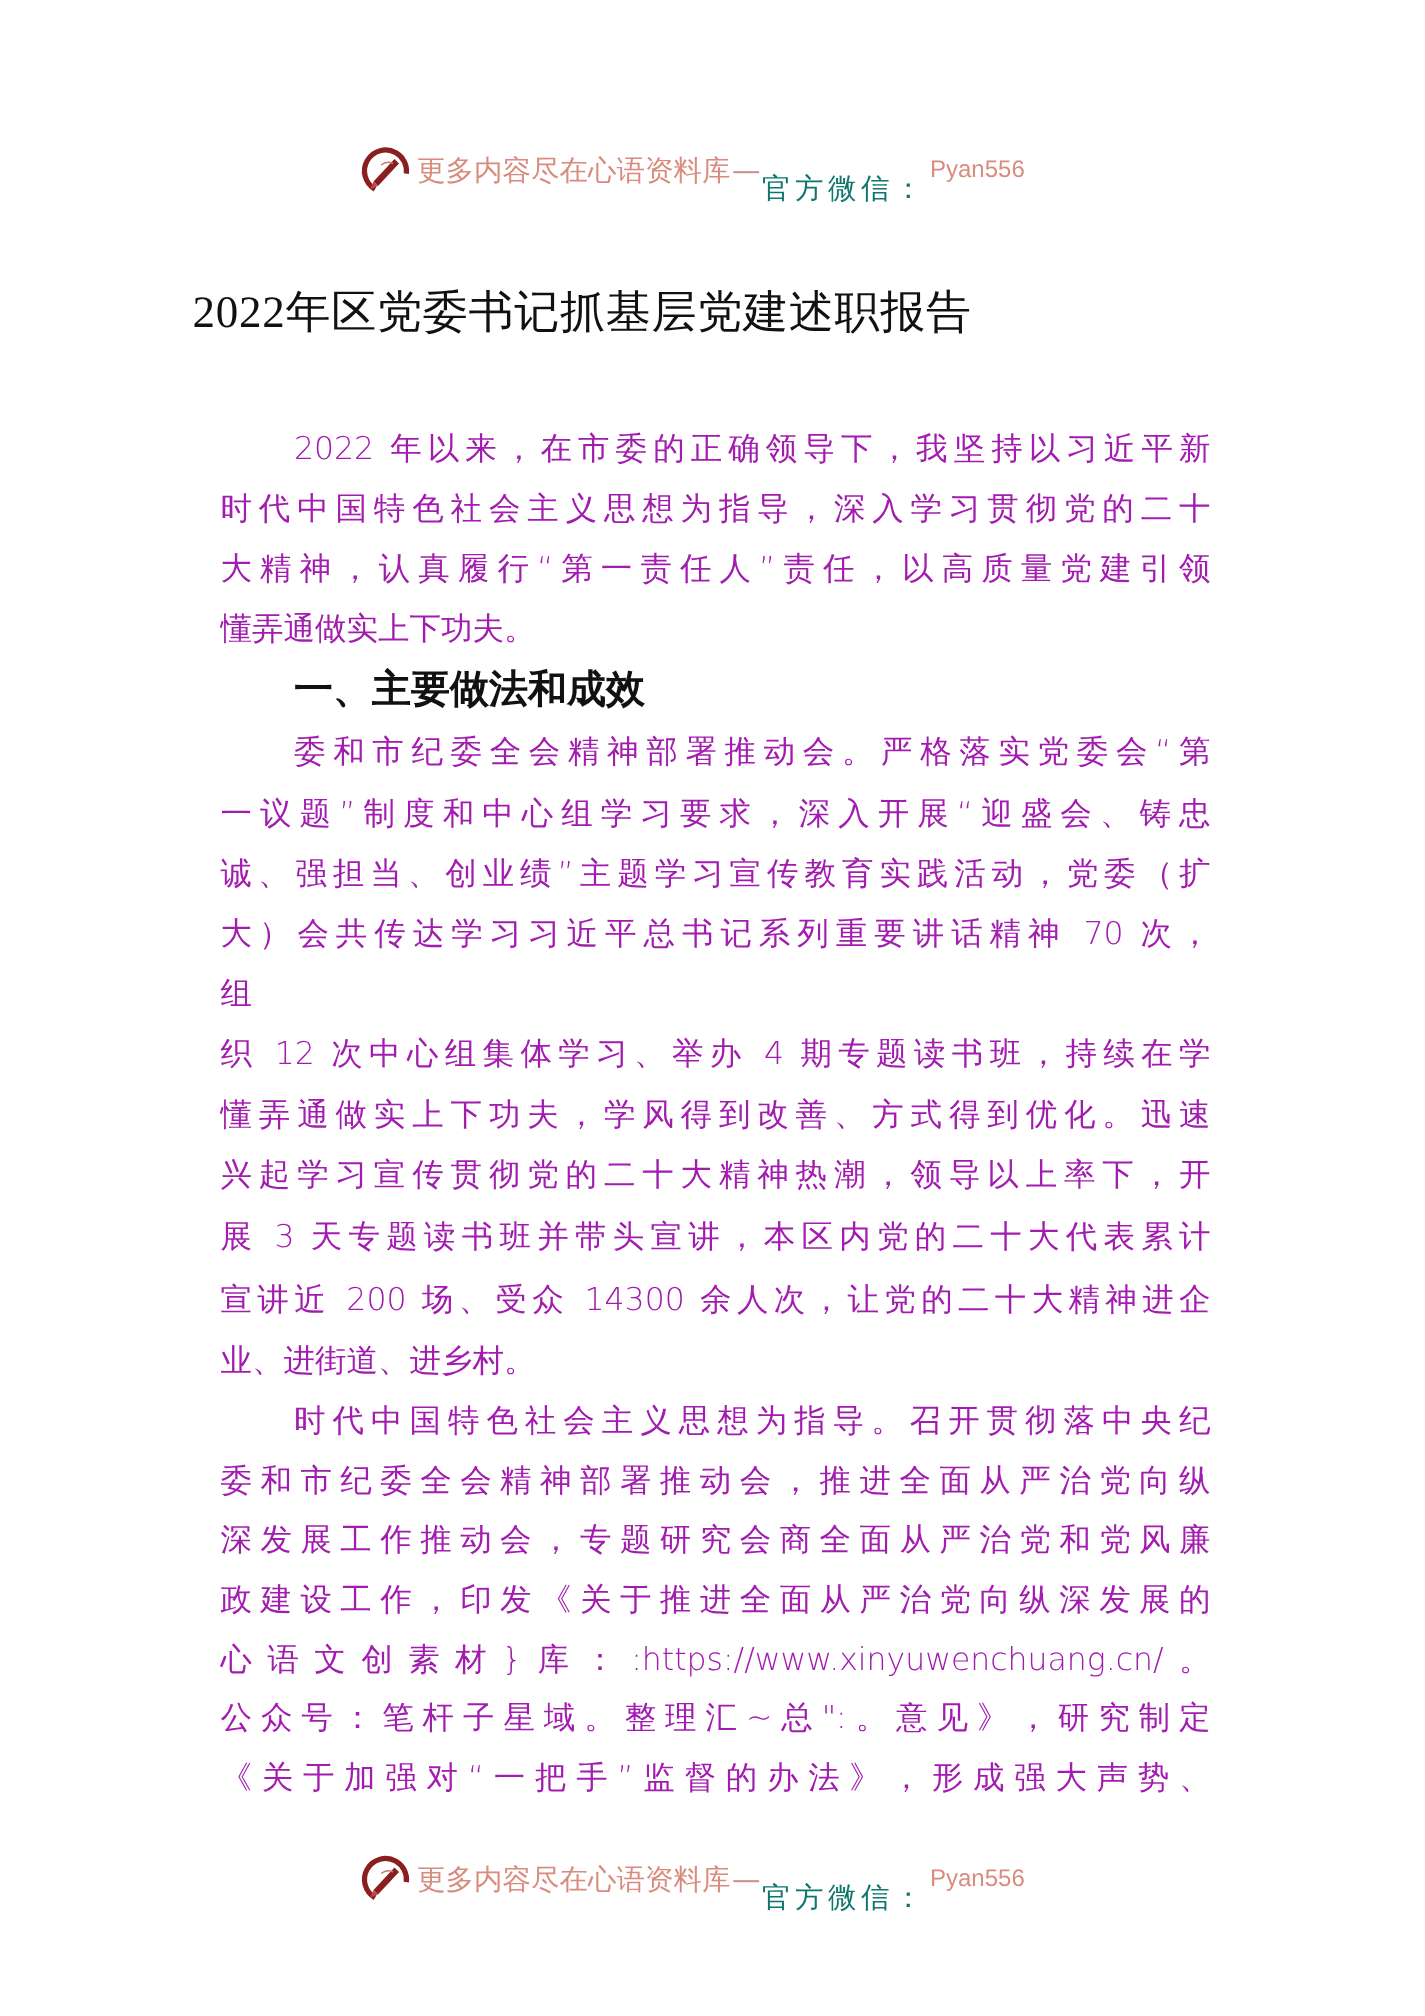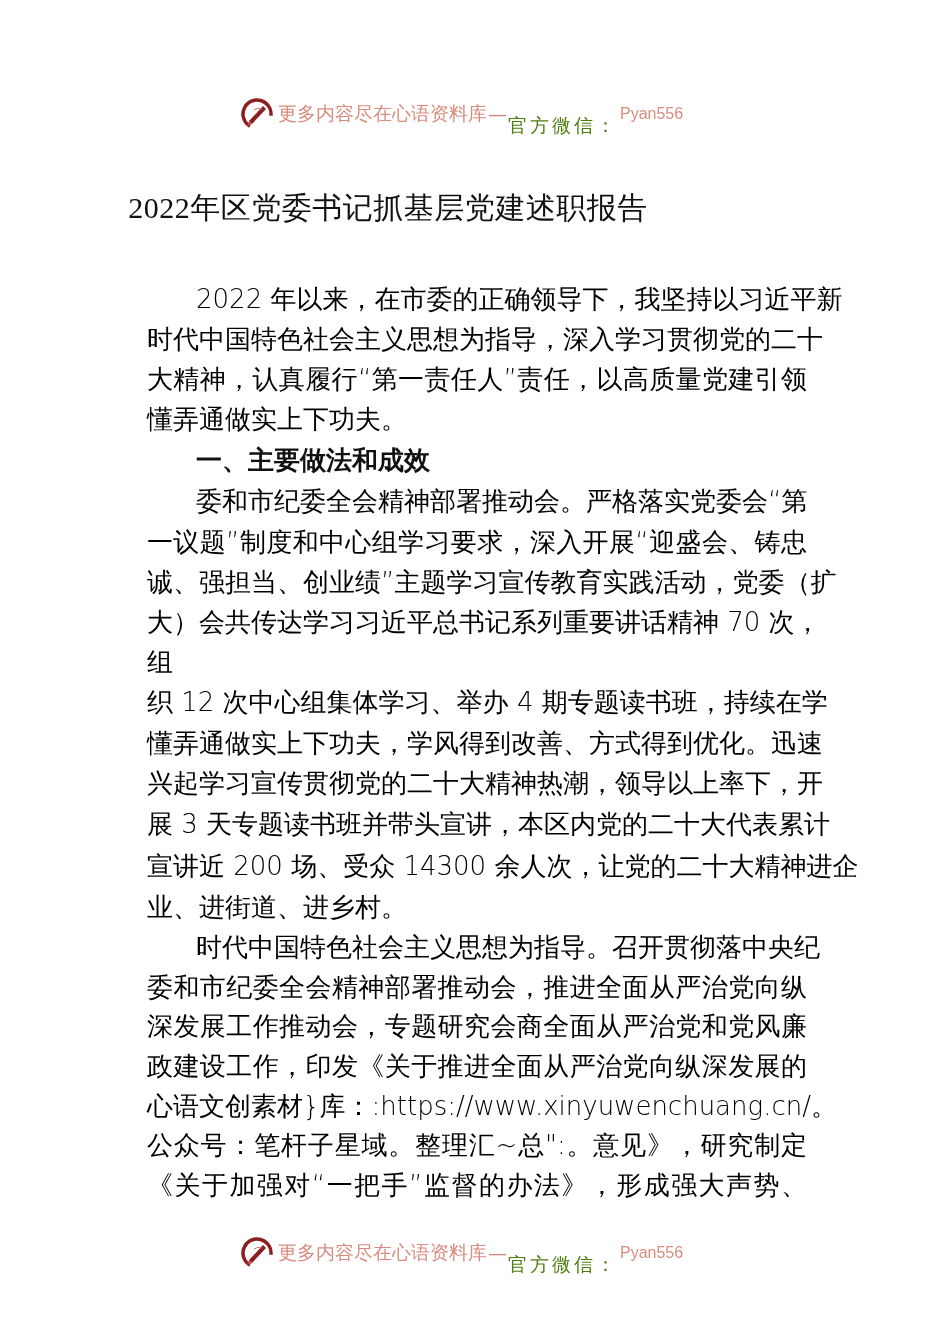--- a/index.html
+++ b/index.html
@@ -5,28 +5,28 @@
   html, body { margin: 0; padding: 0; background: #ffffff; }
   body { width: 950px; height: 1344px; position: relative; overflow: hidden;
          font-family: "DejaVu Serif", "Liberation Serif", serif; color: #111; }
   .banner { position: absolute; left: 240px; width: 480px; height: 36px;
             display: flex; align-items: center; text-align: center; }
   .banner.top { top: 96px; }
   .banner.bottom { top: 1235px; }
   .logo { width: 34px; height: 34px; flex: 0 0 34px; margin-right: 4px; }
   .banner-main { font-family: "DejaVu Serif", serif; font-size: 19px; color: #d98c7e; letter-spacing: 0px; }
   .banner-dash { font-family: "DejaVu Sans", sans-serif; font-size: 19px; color: #c98e86; margin: 0 1px; }
-  .banner-wx { font-family: Liberation Sans, sans-serif; font-size: 19px; color: #4d7c0f; letter-spacing: 3px; margin-top: 24px; }
+  .banner-wx { font-family: Liberation Sans, sans-serif; font-size: 19px; color: #0f766e; letter-spacing: 3px; margin-top: 24px; }
   .banner-id { font-family: "Liberation Sans", sans-serif; font-size: 16px; color: #d98c7e; margin-left: 2px; }
 
   .title { position: absolute; top: 188px; left: 0; width: 776px; text-align: center;
            font-family: "Liberation Serif", "DejaVu Serif", serif; font-size: 30px; color: #111; letter-spacing: 0.5px; }
 
-  .line { position: absolute; left: 147px; width: 660px; font-size: 26px; line-height: 30px;
-          white-space: nowrap; color: #000000; text-align: justify; text-align-last: justify;
+  .line { position: absolute; left: 147px; width: 660px; font-size: 21px; line-height: 30px;
+          white-space: nowrap; color: #a21caf; text-align: justify; text-align-last: justify;
           font-family: "DejaVu Sans", "Liberation Serif", serif; font-weight: 300; }
   .line.indent { left: 196px; width: 611px; }
   .line.last { text-align-last: left; }
   .heading { position: absolute; left: 196px; font-size: 26px; line-height: 30px; font-weight: bold;
              font-family: "DejaVu Sans", sans-serif; color: #111; }
 </style>
 </head>
 <body>
 
 <div class="banner top">

